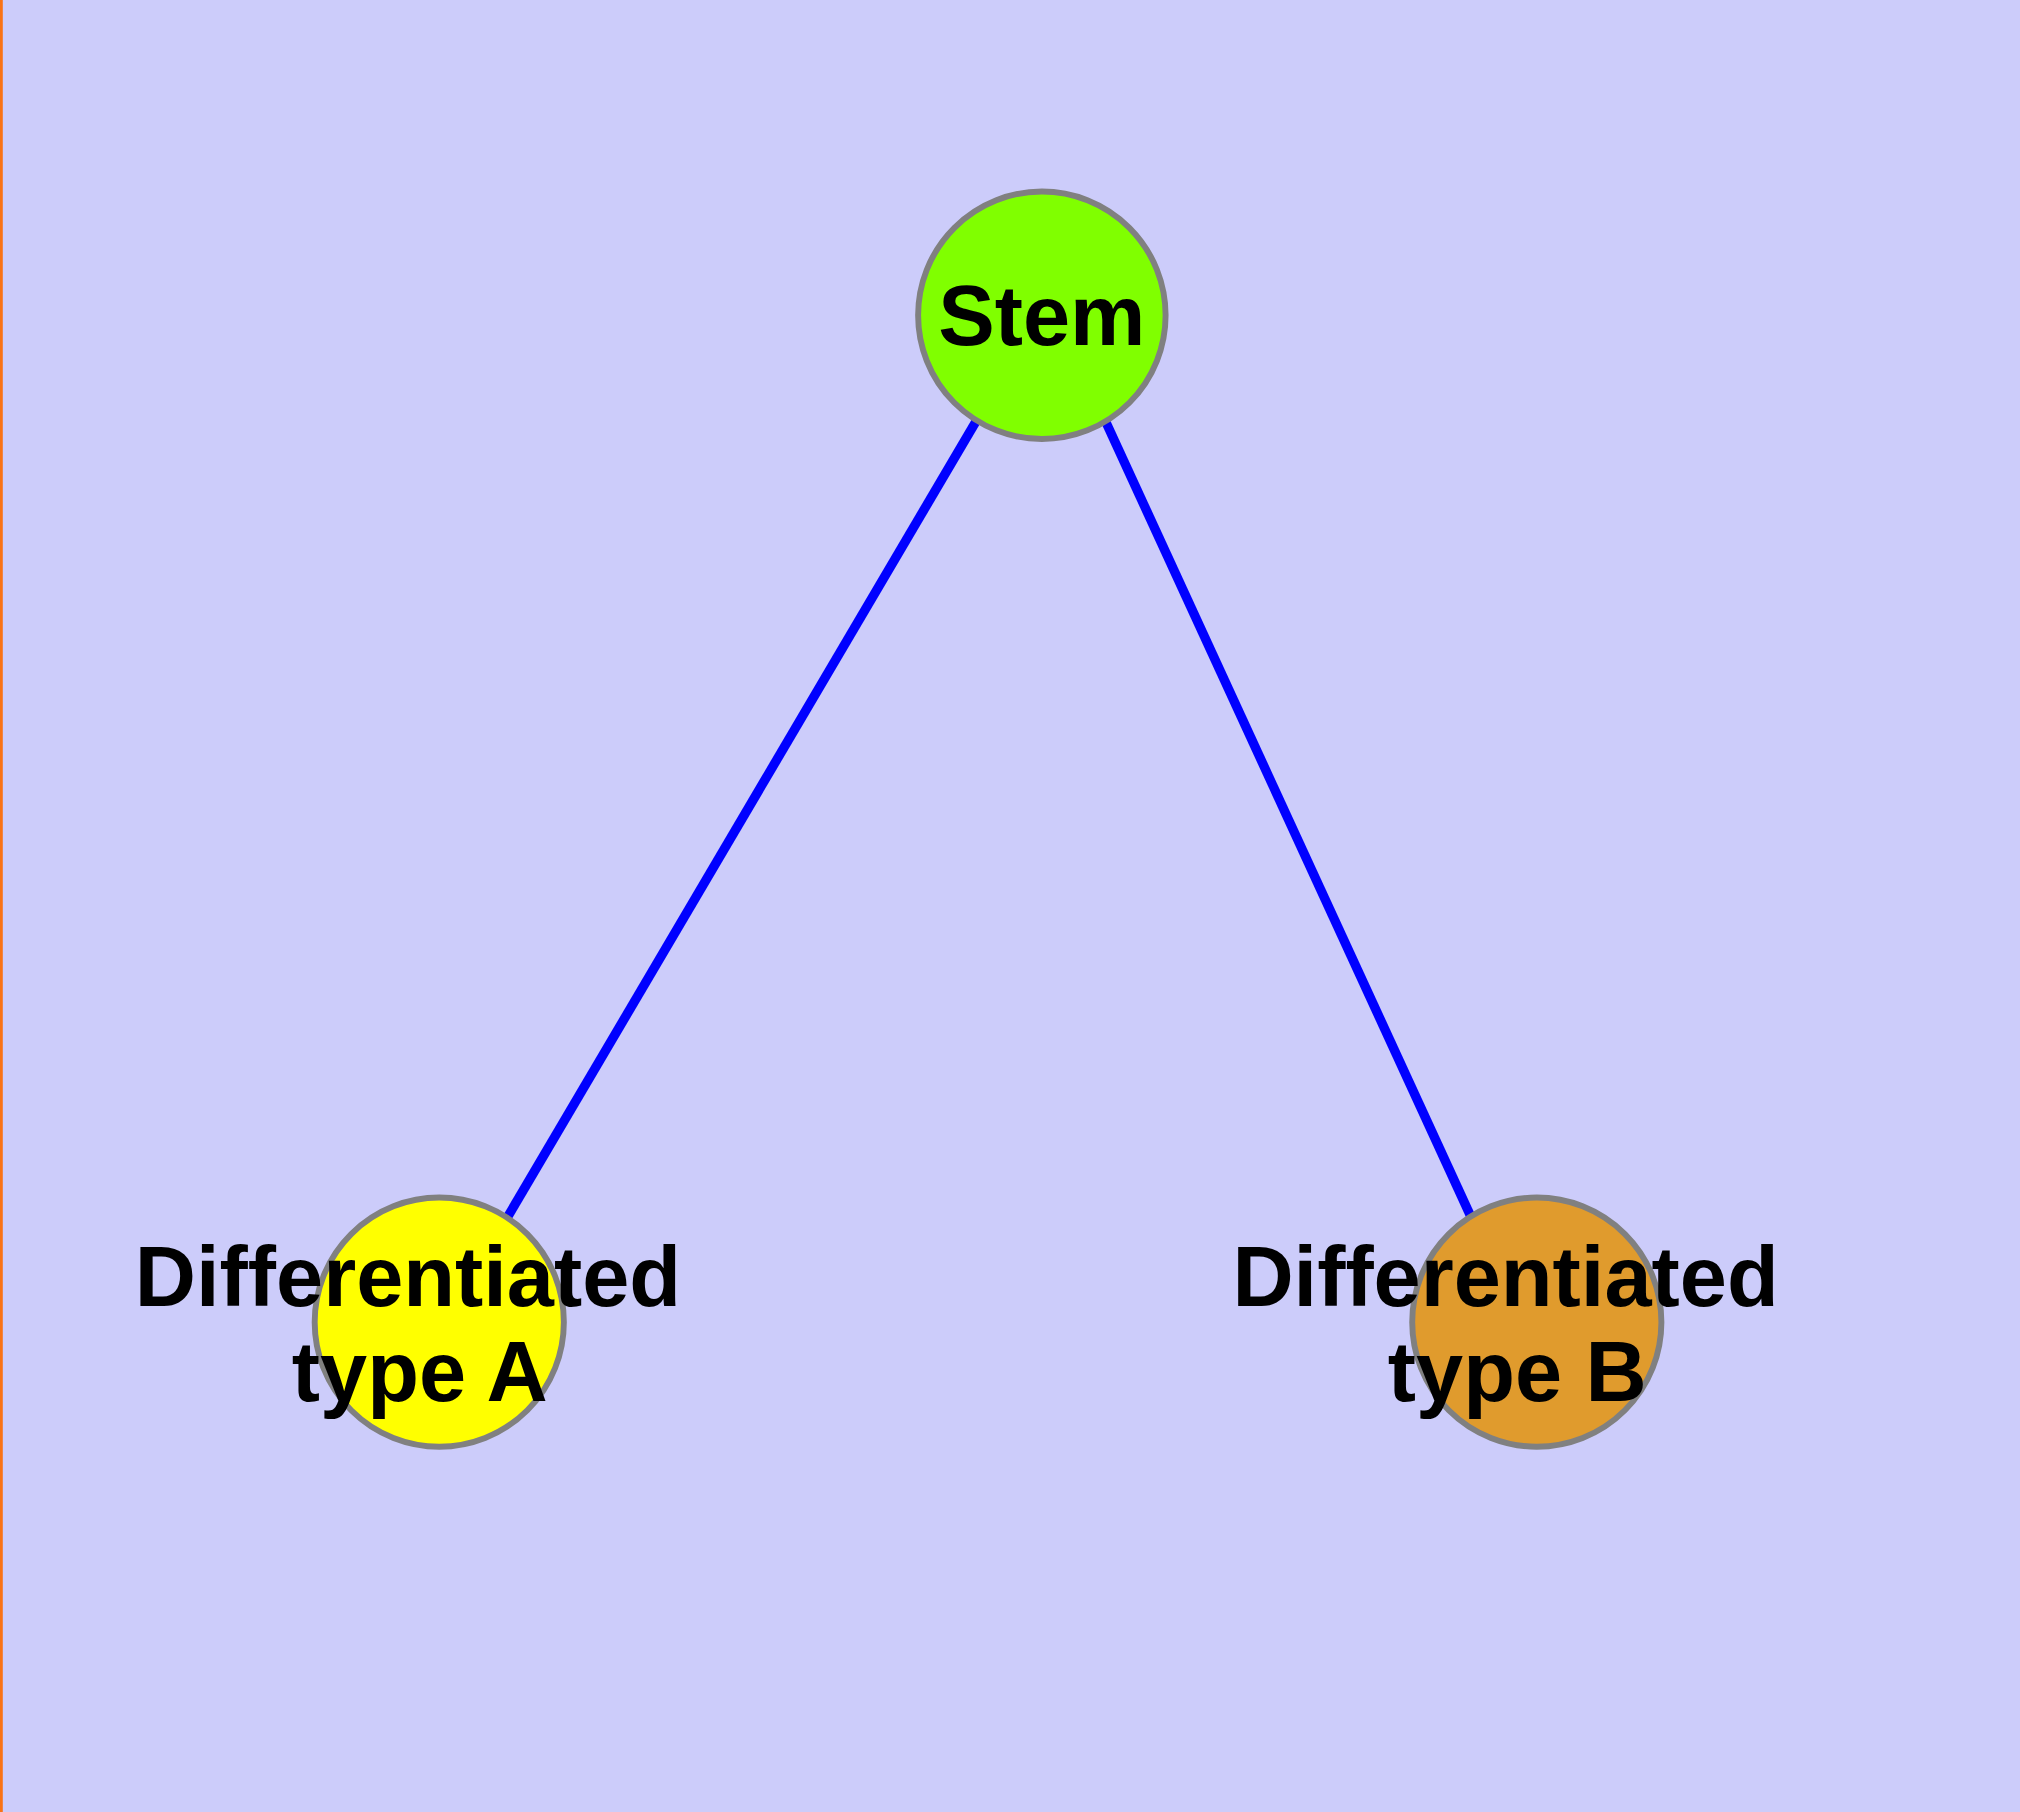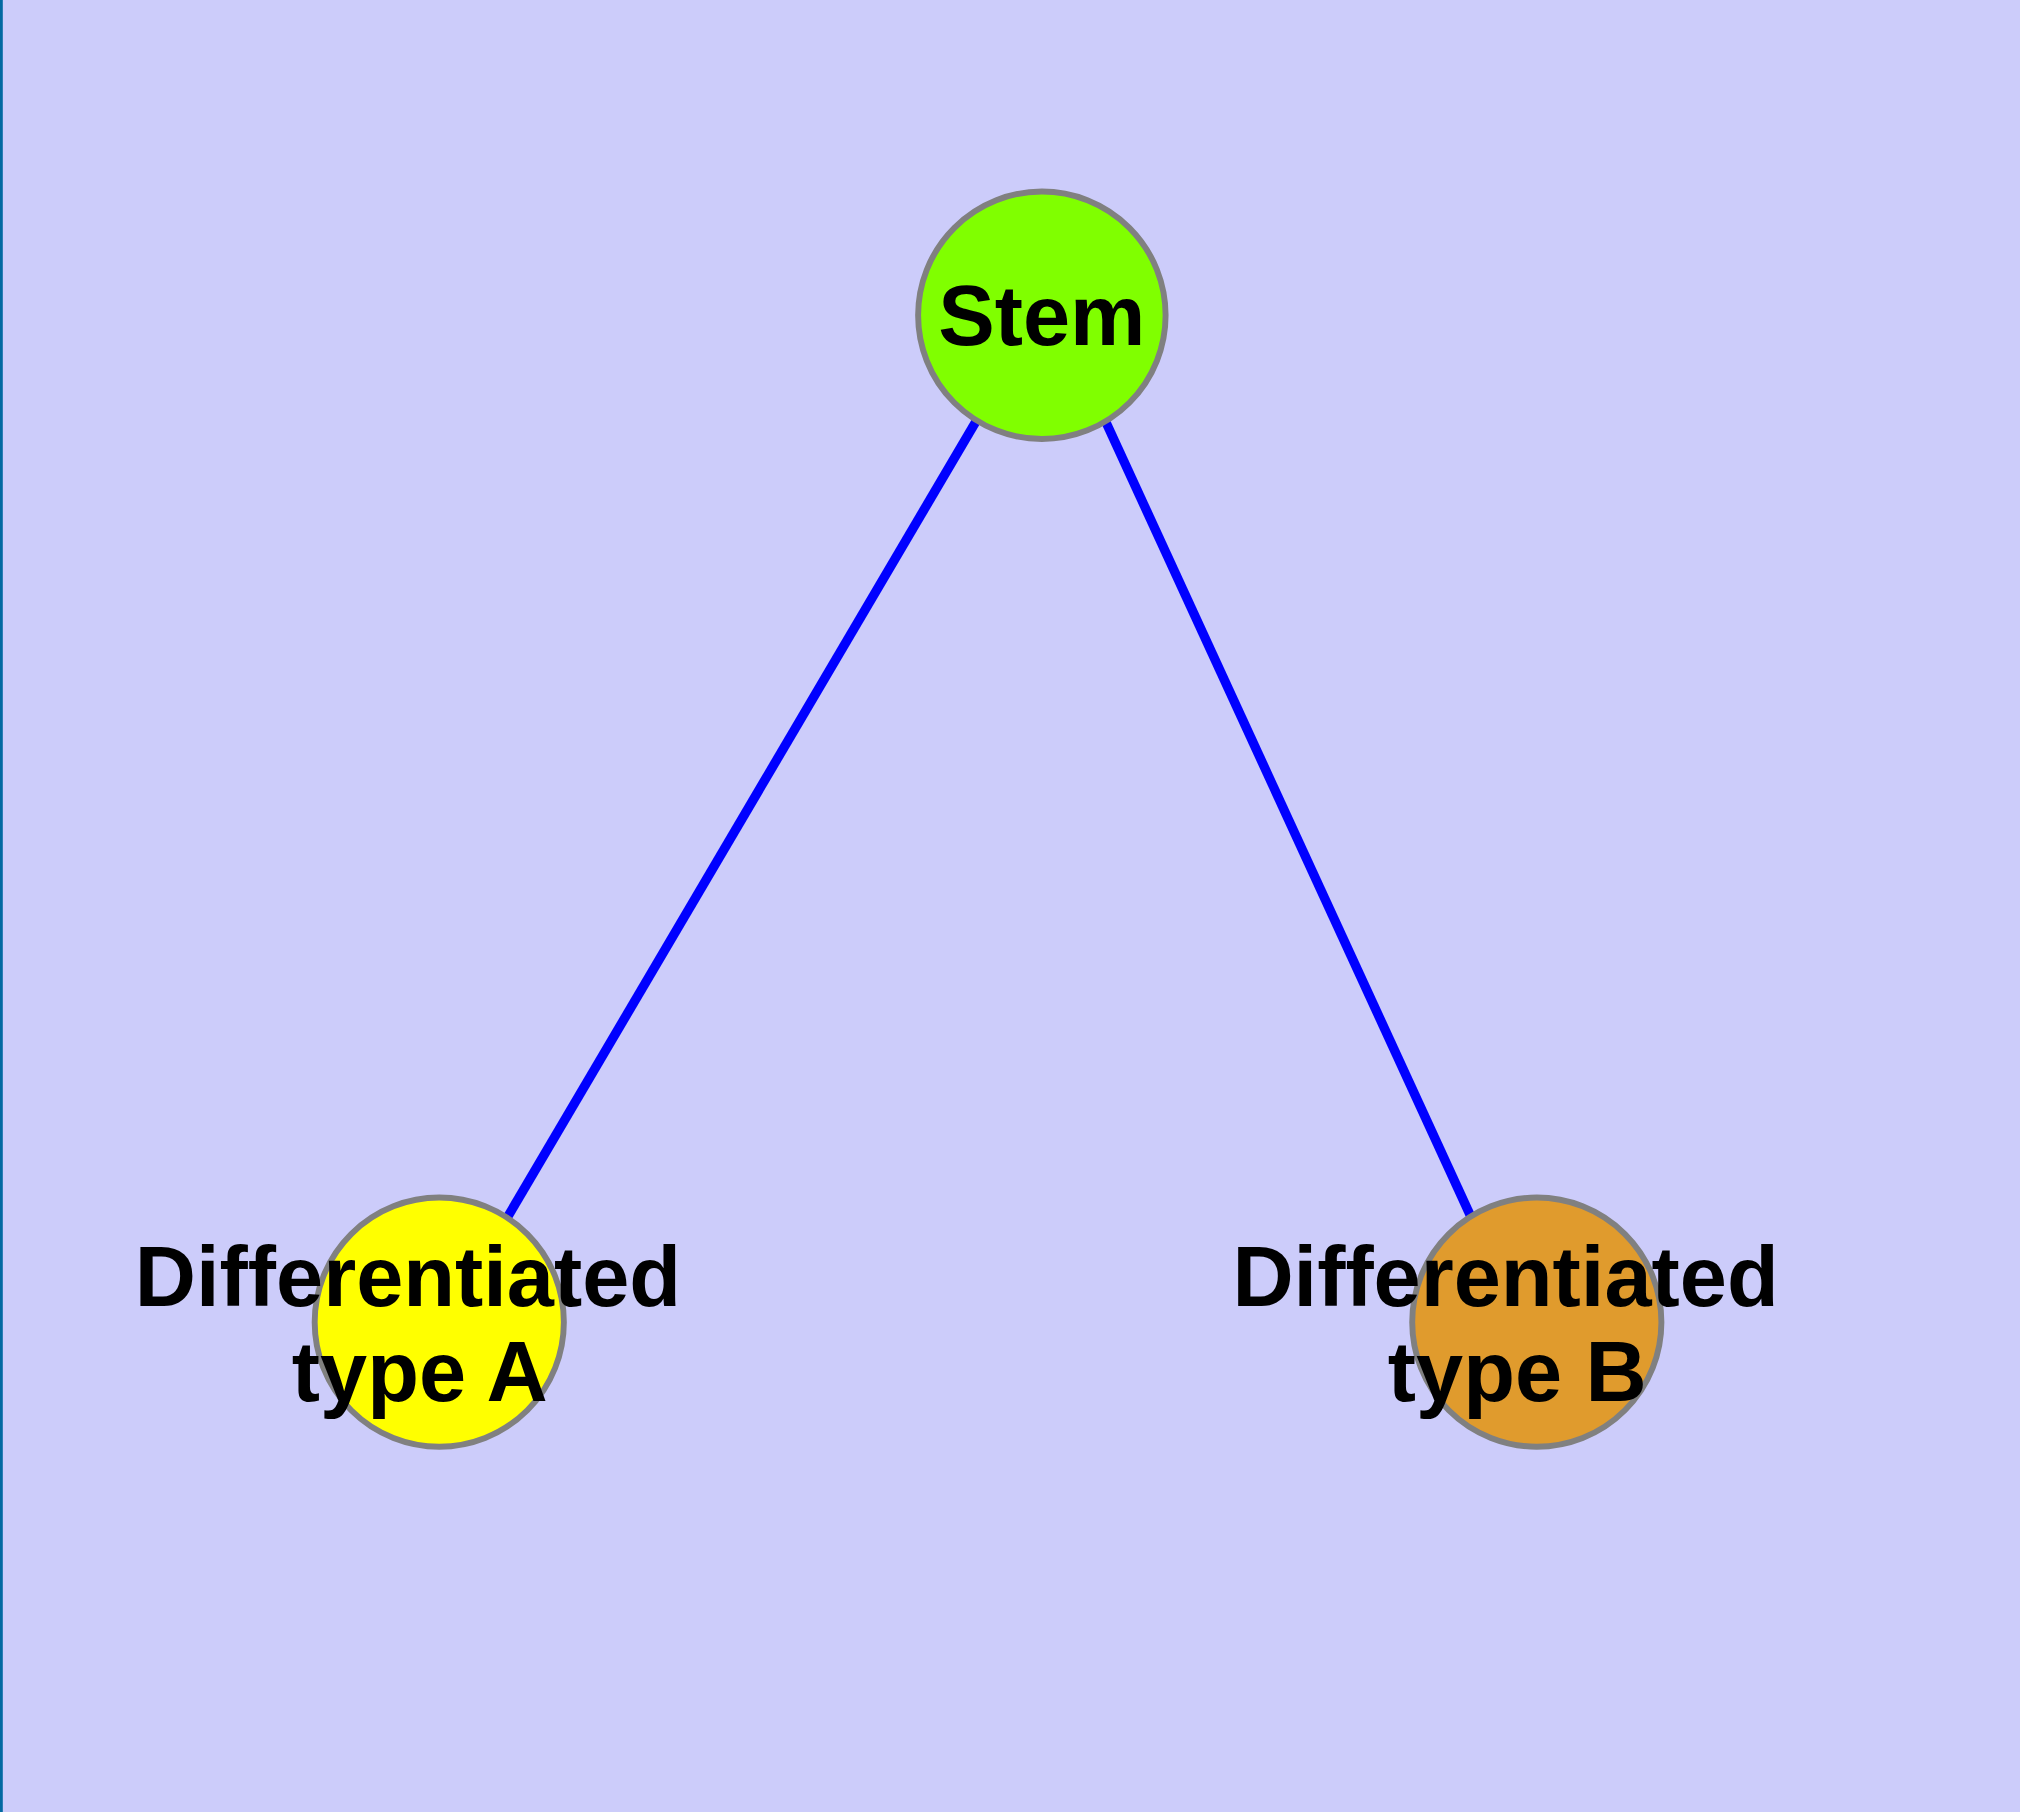--- a/index.html
+++ b/index.html
@@ -10,21 +10,21 @@
   body {
     width: 2021px;
     height: 1812px;
     overflow: hidden;
     font-family: "Liberation Sans", sans-serif;
   }
   #graph-canvas {
     position: relative;
     width: 1810px;
     height: 1812px;
-    background: #0369a1;
+    background: #f97316;
   }
   #graph-svg {
     position: absolute;
     top: 0;
     left: 0;
     width: 2021px;
     height: 1812px;
     display: block;
   }
   .node-label {

